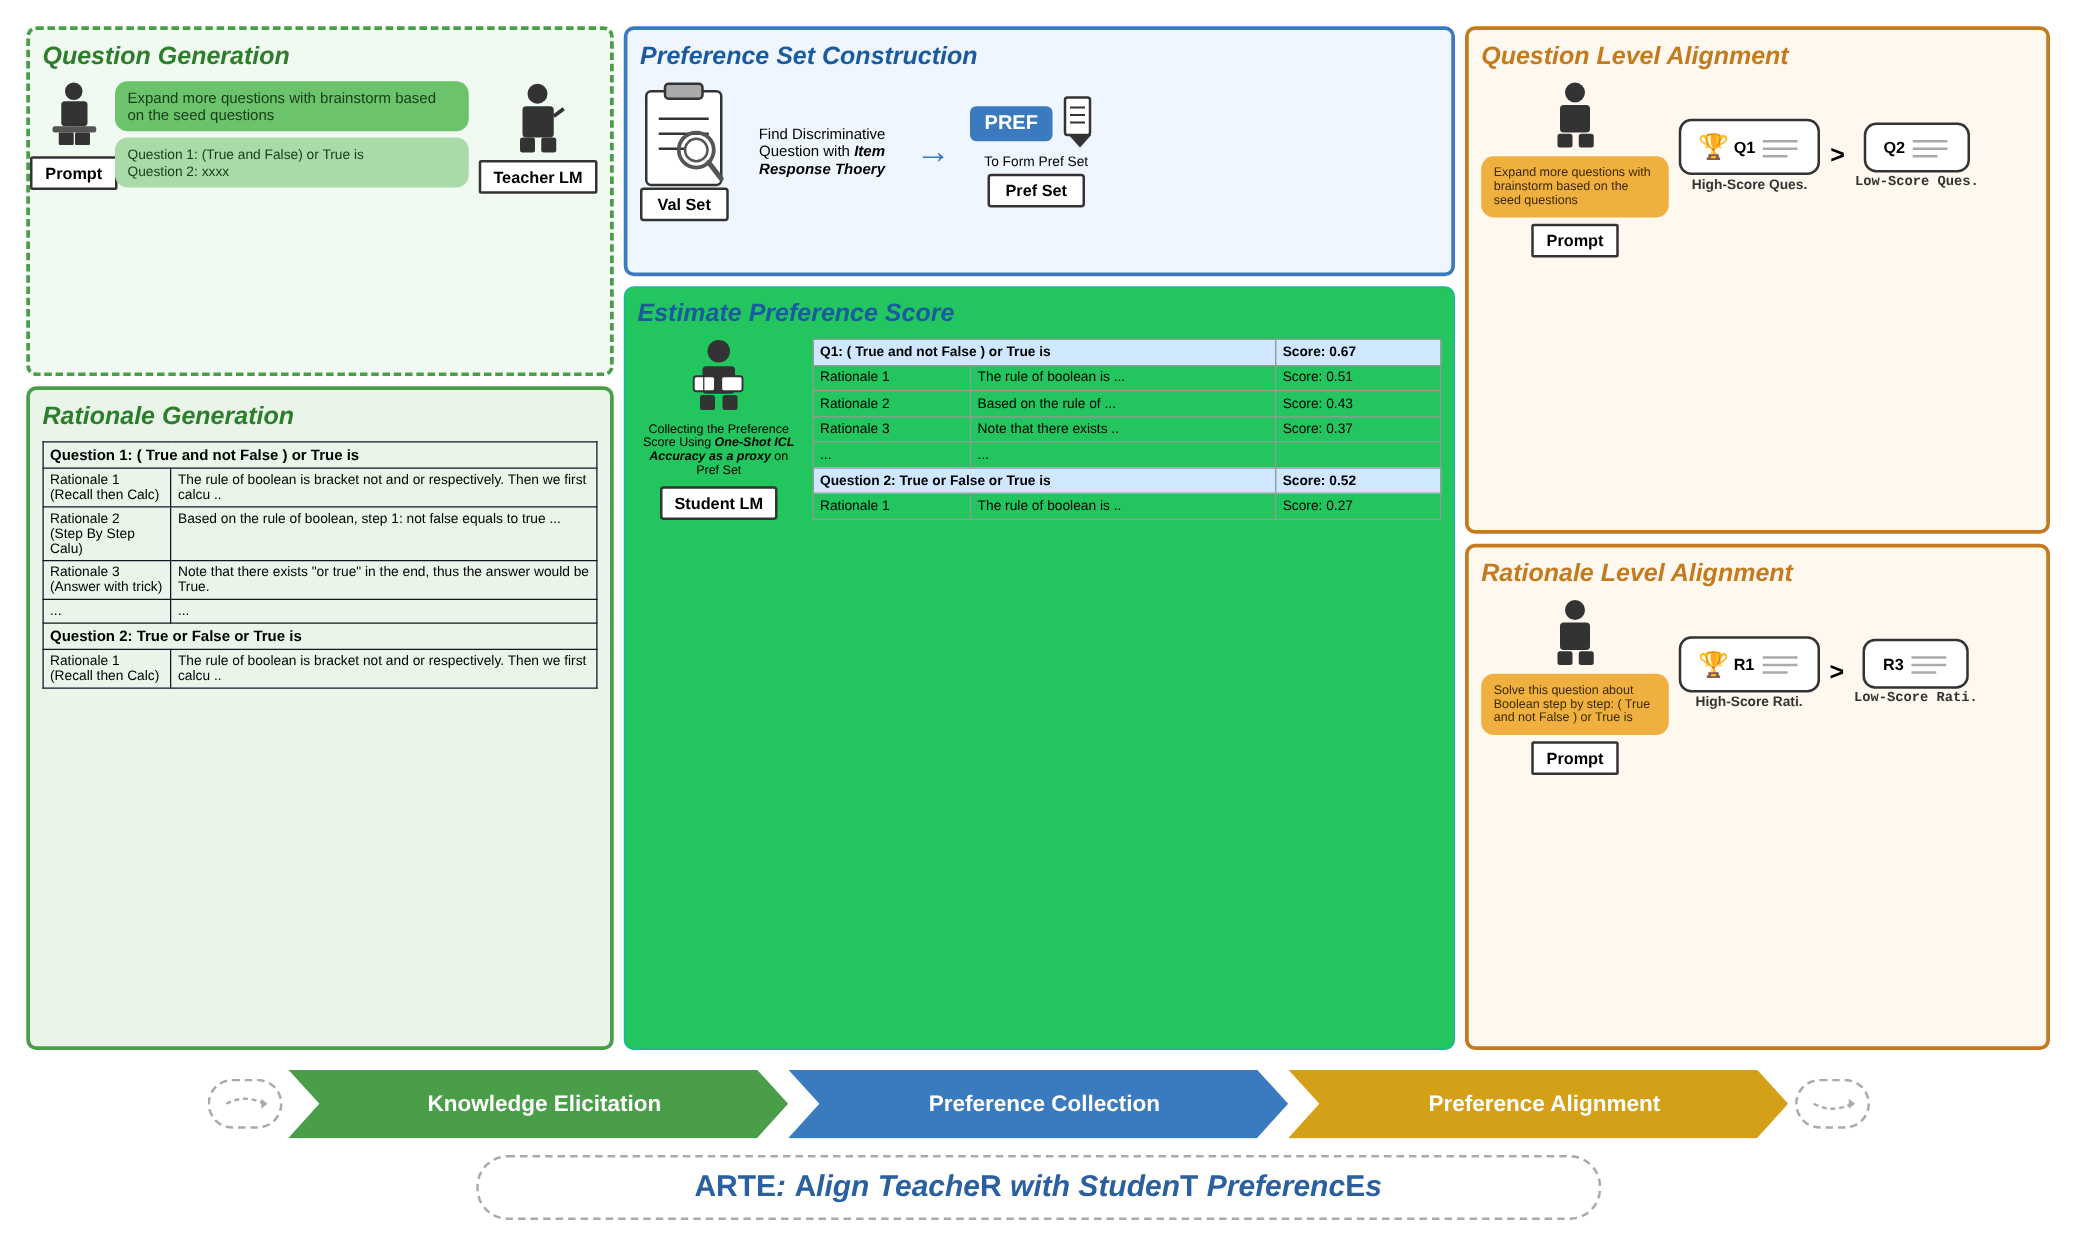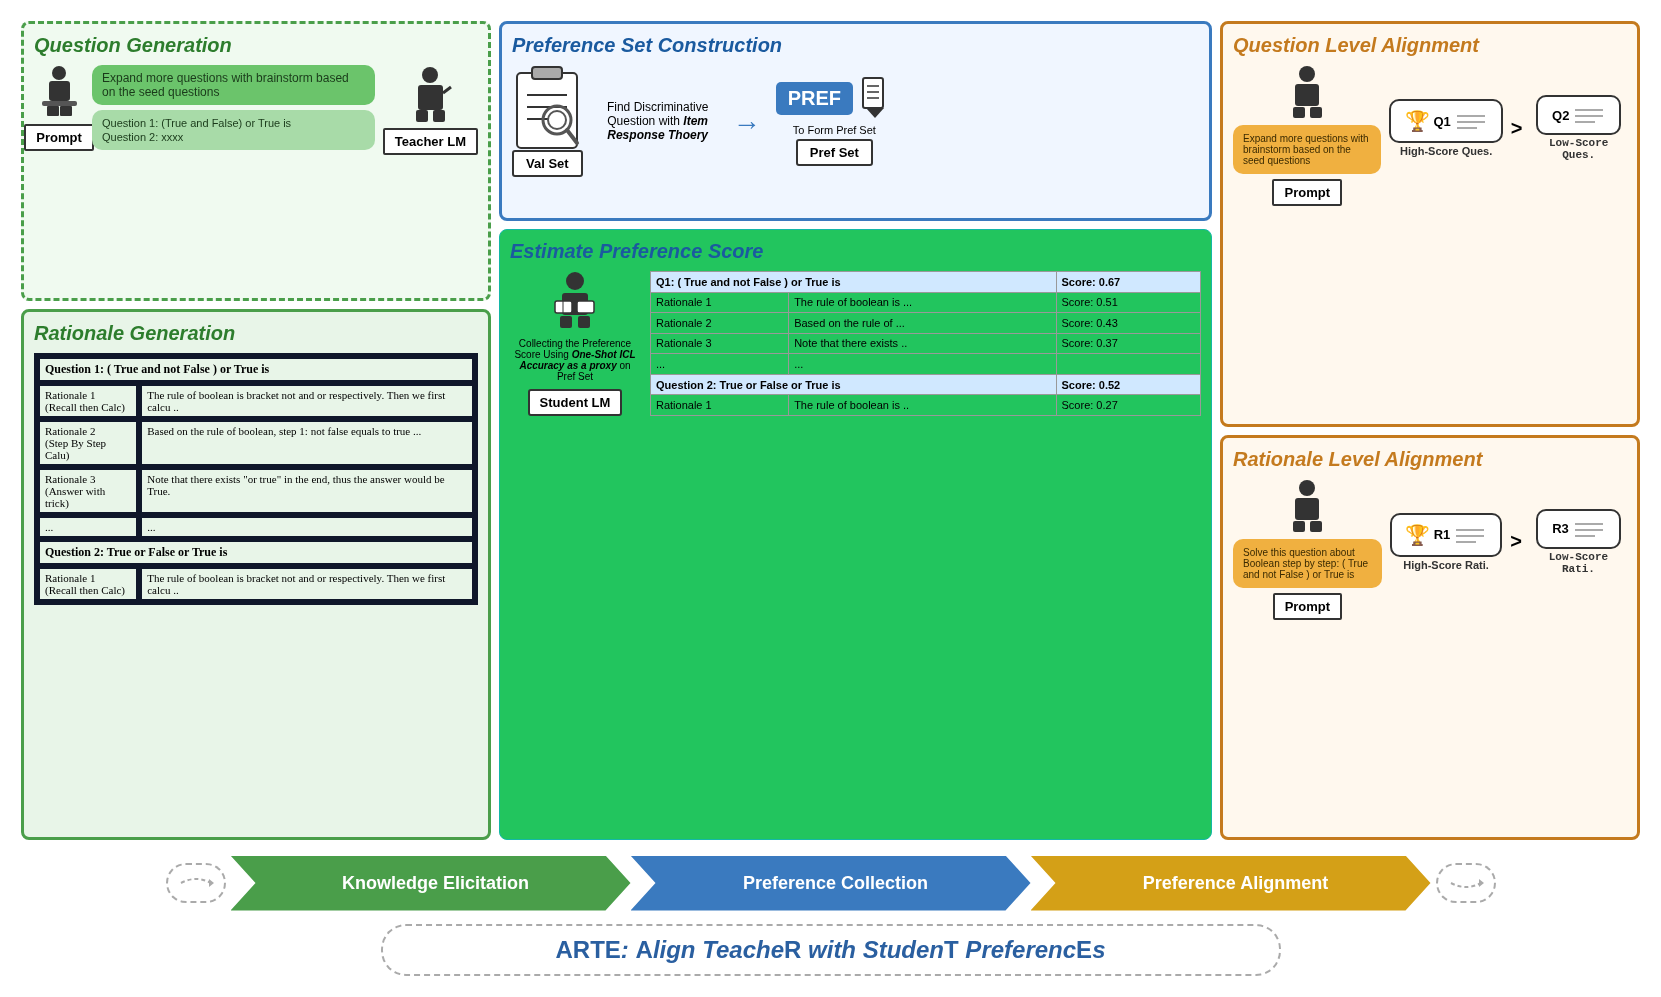--- a/index.html
+++ b/index.html
@@ -77,21 +77,21 @@
       background: #22c55e;
       flex: 1;
     }
     .estimate-pref-panel .panel-title { color: #1a5a9f; }
 
     
     .right-col {
       display: flex;
       flex-direction: column;
       gap: 8px;
-      width: 420px;
+      width: 468px;
       flex-shrink: 0;
     }
     .question-align-panel {
       border: 3px solid #c47a1e;
       background: #fff8ee;
       flex: 1;
     }
     .question-align-panel .panel-title { color: #c47a1e; }
     .rationale-align-panel {
       border: 3px solid #c47a1e;
@@ -195,24 +195,23 @@
       gap: 3px;
     }
 
     
     .rat-table {
       width: 100%;
       border-collapse: collapse;
       font-size: 11px;
     }
     .rat-table td {
-      border: 6px solid #0f172a;
+      border: 1px solid #0f172a;
       padding: 3px 5px;
       vertical-align: top;
-      font-family: Liberation Serif, serif;
     }
     .rat-section-header {
       font-weight: bold;
       font-size: 12px;
       padding: 4px 5px;
       background: #e8f5e8;
       border: 1px solid #999;
     }
 
     
@@ -244,21 +243,21 @@
     .pref-set-right {
       display: flex;
       flex-direction: column;
       align-items: center;
       gap: 3px;
     }
     .pref-badge {
       background: #3a7abf;
       color: white;
       font-weight: bold;
-      font-size: 20px;
+      font-size: 16px;
       padding: 5px 12px;
       border-radius: 5px;
     }
 
     
     .est-pref-content {
       display: flex;
       flex-direction: row;
       gap: 10px;
       margin-top: 5px;

